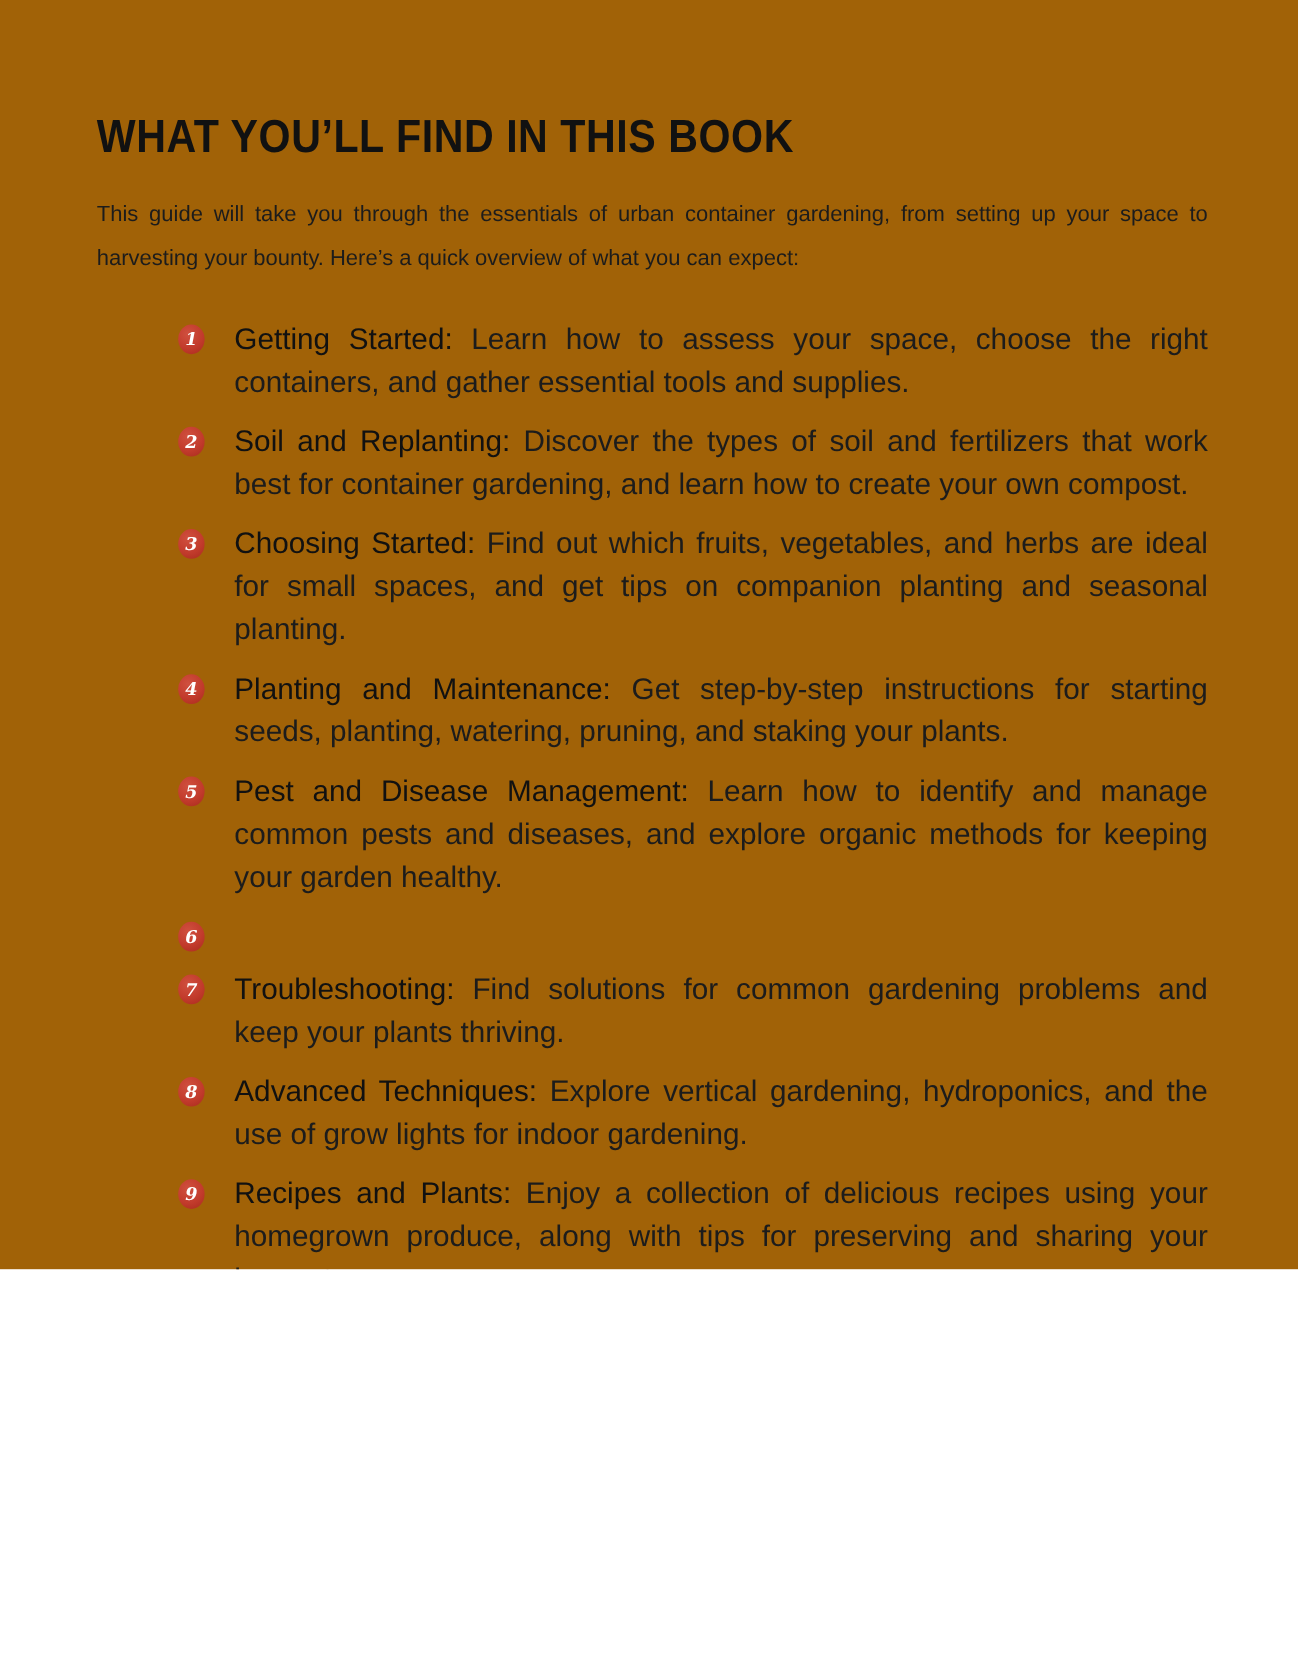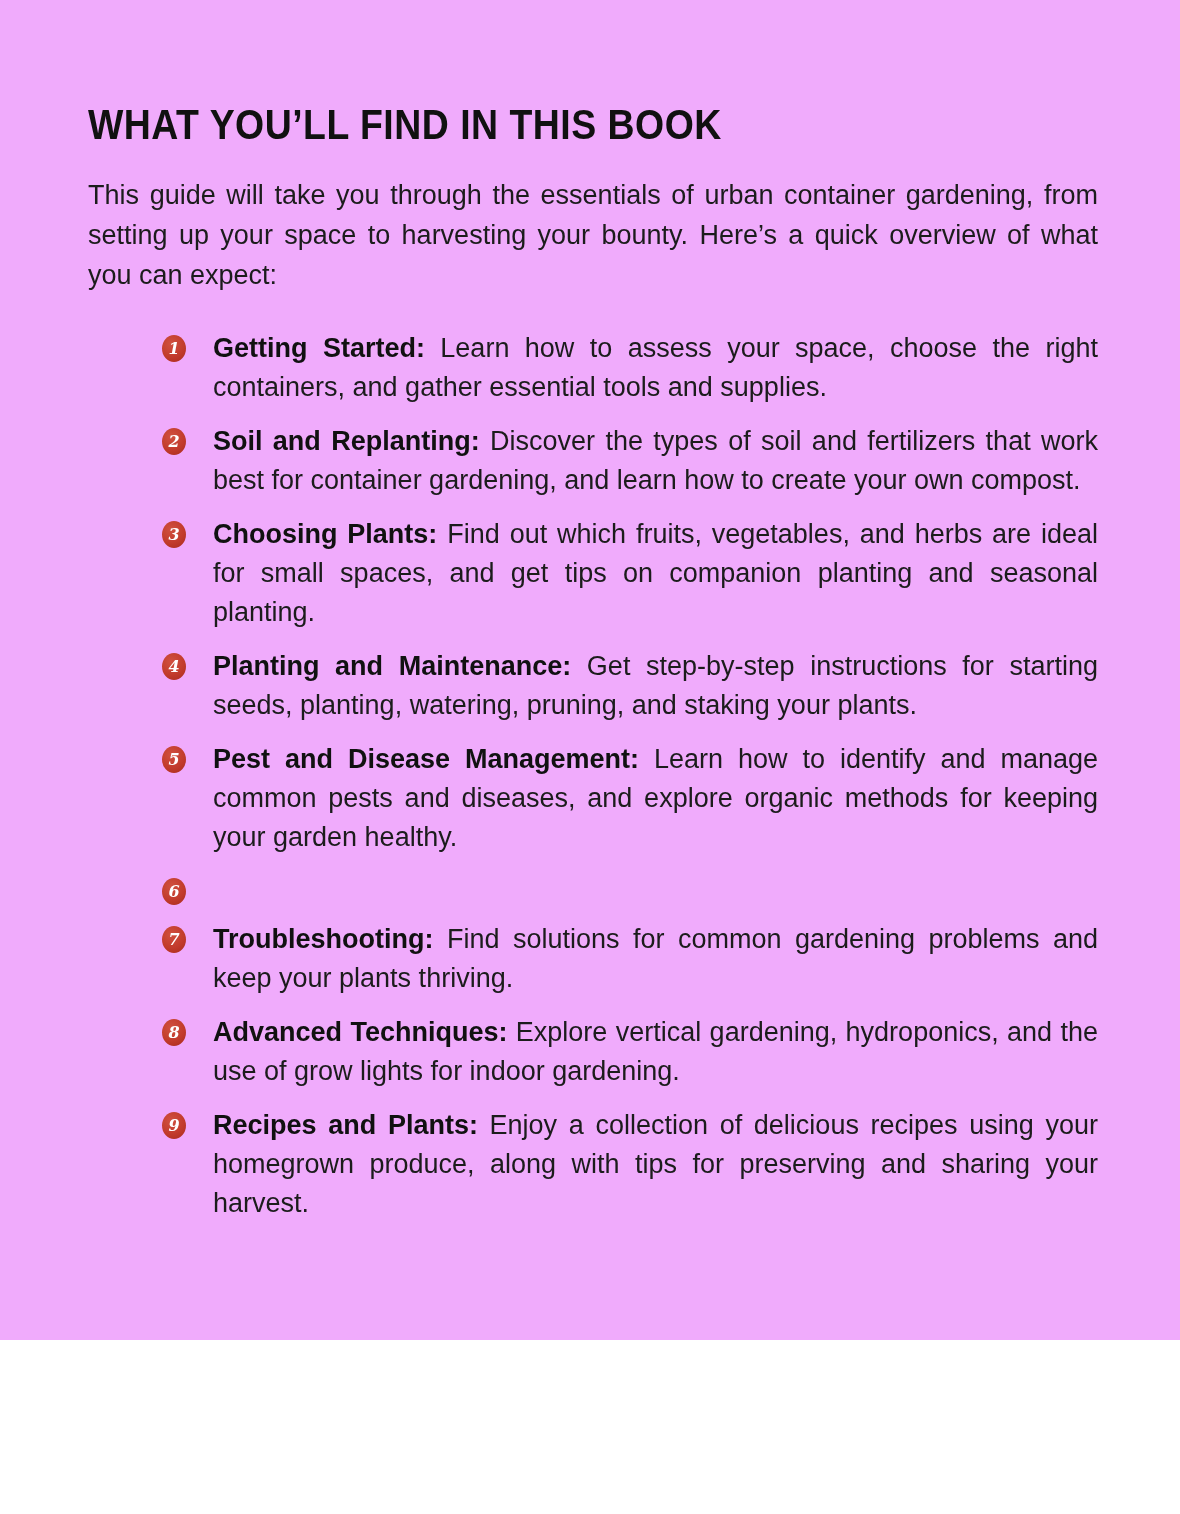--- a/index.html
+++ b/index.html
@@ -2,22 +2,22 @@
 <html><head>
 <meta charset="utf-8">
 <style>
   * { margin: 0; padding: 0; box-sizing: border-box; }
   html, body { background: #ffffff; }
   body { font-family: "Liberation Sans", sans-serif; }
 
   .page {
     position: relative;
     width: 1180px;
-    height: 1340px;
-    background: #f0abfc;
+    height: 1154px;
+    background: #a16207;
     overflow: hidden;
   }
 
   .content {
     position: absolute;
     left: 88px;
     top: 103px;
     width: 1010px;
   }
 
@@ -26,21 +26,21 @@
     font-weight: bold;
     letter-spacing: 0.5px;
     color: #111111;
     transform: scale(0.96, 1.08);
     transform-origin: left center;
     margin-bottom: 28px;
     white-space: nowrap;
   }
 
   .intro {
-    font-size: 27px;
+    font-size: 20px;
     line-height: 40px;
     color: #1c1c1c;
     text-align: justify;
     margin-bottom: 34px;
   }
 
   .toc-list { list-style: none; }
 
   .toc-item {
     display: flex;
@@ -73,21 +73,21 @@
   }
 
   .item-text {
     flex: 1 1 auto;
     font-size: 27px;
     line-height: 39px;
     color: #1c1c1c;
     text-align: justify;
   }
 
-  .item-label { font-weight: bold; color: #111111; }
+  .item-label { font-weight: normal; color: #111111; }
 
   .footer-bar {
     position: absolute;
     left: 0;
     top: 1520px;
     width: 1180px;
     height: 42px;
     background: linear-gradient(90deg,
       #479552 0%, #489653 52%, #6fae7c 70%,
       #a9cfb2 84%, #e2efe4 95%, #fbfdfb 100%);
@@ -127,21 +127,21 @@
         <span class="badge-col">
             <span class="num-badge">2</span>
           </span>
         <p class="item-text"><span class="item-label">Soil and Replanting:</span><span> Discover the types of soil and fertilizers that work best for container gardening, and learn how to create your own compost.</span></p>
       </li>
 
       <li class="toc-item">
         <span class="badge-col">
             <span class="num-badge">3</span>
           </span>
-        <p class="item-text"><span class="item-label">Choosing Plants:</span><span> Find out which fruits, vegetables, and herbs are ideal for small spaces, and get tips on companion planting and seasonal planting.</span></p>
+        <p class="item-text"><span class="item-label">Choosing Started:</span><span> Find out which fruits, vegetables, and herbs are ideal for small spaces, and get tips on companion planting and seasonal planting.</span></p>
       </li>
 
       <li class="toc-item">
         <span class="badge-col">
             <span class="num-badge">4</span>
           </span>
         <p class="item-text"><span class="item-label">Planting and Maintenance:</span><span> Get step-by-step instructions for starting seeds, planting, watering, pruning, and staking your plants.</span></p>
       </li>
 
       <li class="toc-item">

